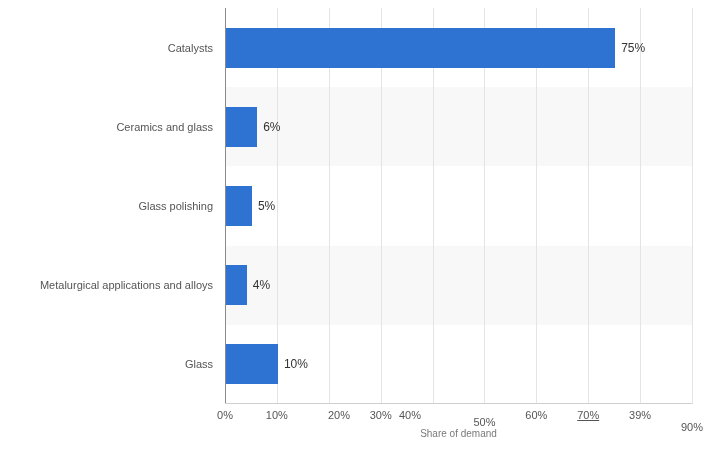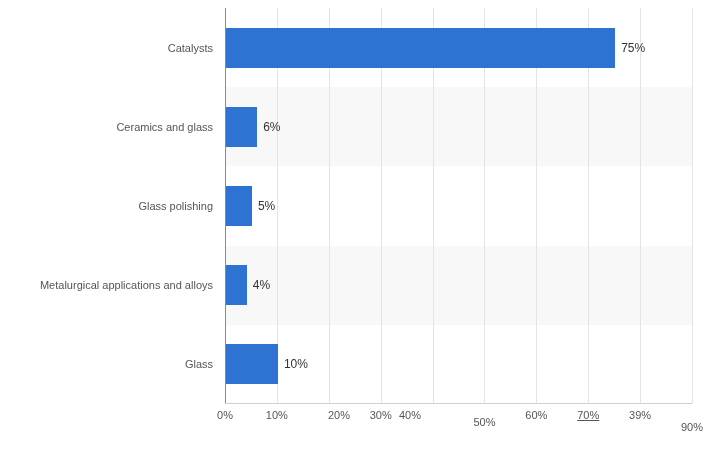--- a/index.html
+++ b/index.html
@@ -113,14 +113,15 @@
       <div class="xtick" style="left: 339px; top: 409px;">20%</div>
       <div class="xtick" style="left: 380.667px; top: 409px;">30%</div>
       <div class="xtick" style="left: 410px; top: 409px;">40%</div>
       <div class="xtick" style="left: 484.444px; top: 409px; margin-top: 7px;">50%</div>
       <div class="xtick" style="left: 536.333px; top: 409px;">60%</div>
       <div class="xtick" style="left: 588.222px; top: 409px; text-decoration: underline;">70%</div>
       <div class="xtick" style="left: 640.111px; top: 409px;">39%</div>
       <div class="xtick" style="left: 692px; top: 409px; margin-top: 12px;">90%</div>
     </div>
 
+  <div class="xlabel" id="xaxis-title" style="left: 225px; width: 467px; text-align: center; top: 428px;">Share of demand</div>
 
 </div>
 
 </body></html>

